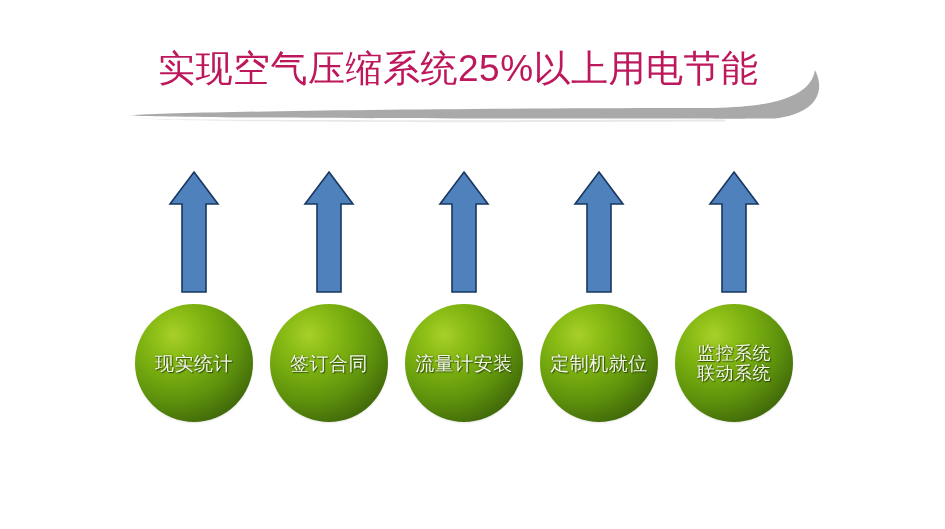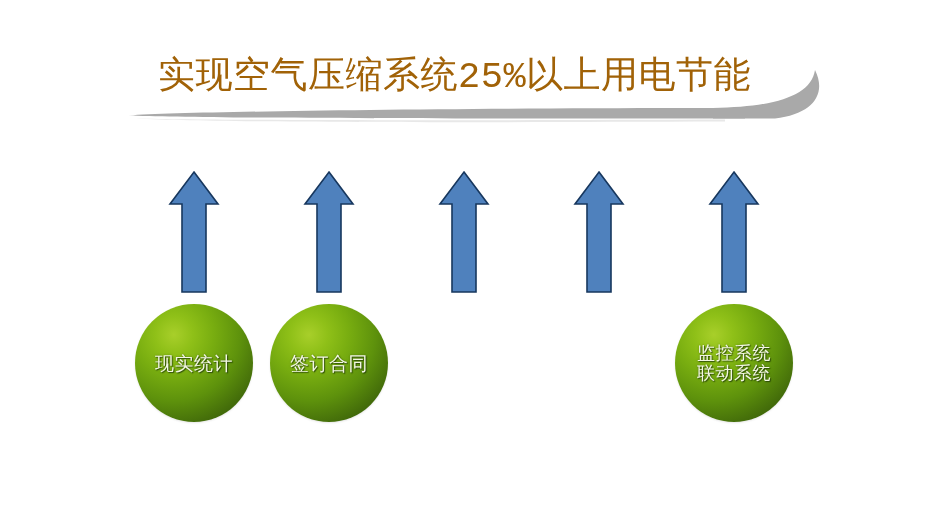--- a/index.html
+++ b/index.html
@@ -28,28 +28,28 @@
     position: absolute;
     left: 125px;
     top: 40px;
     width: 700px;
     height: 95px;
   }
 
   #title-text {
     position: absolute;
     left: 33px;
-    top: 8px;
+    top: 0px;
     width: 600px;
     height: 58px;
-    font-family: Liberation Mono, monospace;
+    font-family: Liberation Sans, sans-serif;
     font-size: 37px;
     line-height: 58px;
     letter-spacing: 0.5px;
-    color: #a16207;
+    color: #be185d;
     white-space: nowrap;
     text-shadow: 1px 1px 0 rgba(255,255,255,0.85);
   }
 
   
   #swoosh {
     position: absolute;
     left: 0;
     top: 20px;
     width: 700px;
@@ -152,20 +152,26 @@
   </svg>
 
   <div class="node" style="left:135px;">
     <div class="node-label">现实统计</div>
   </div>
 
   <div class="node" style="left:270px;">
     <div class="node-label">签订合同</div>
   </div>
 
+  <div class="node" style="left:405px;">
+    <div class="node-label">流量计安装</div>
+  </div>
 
+  <div class="node" style="left:540px;">
+    <div class="node-label">定制机就位</div>
+  </div>
 
   <div class="node" style="left:675px;">
     <div class="node-label two-line">监控系统
 联动系统</div>
   </div>
 
 </div>
 
 </body></html>

